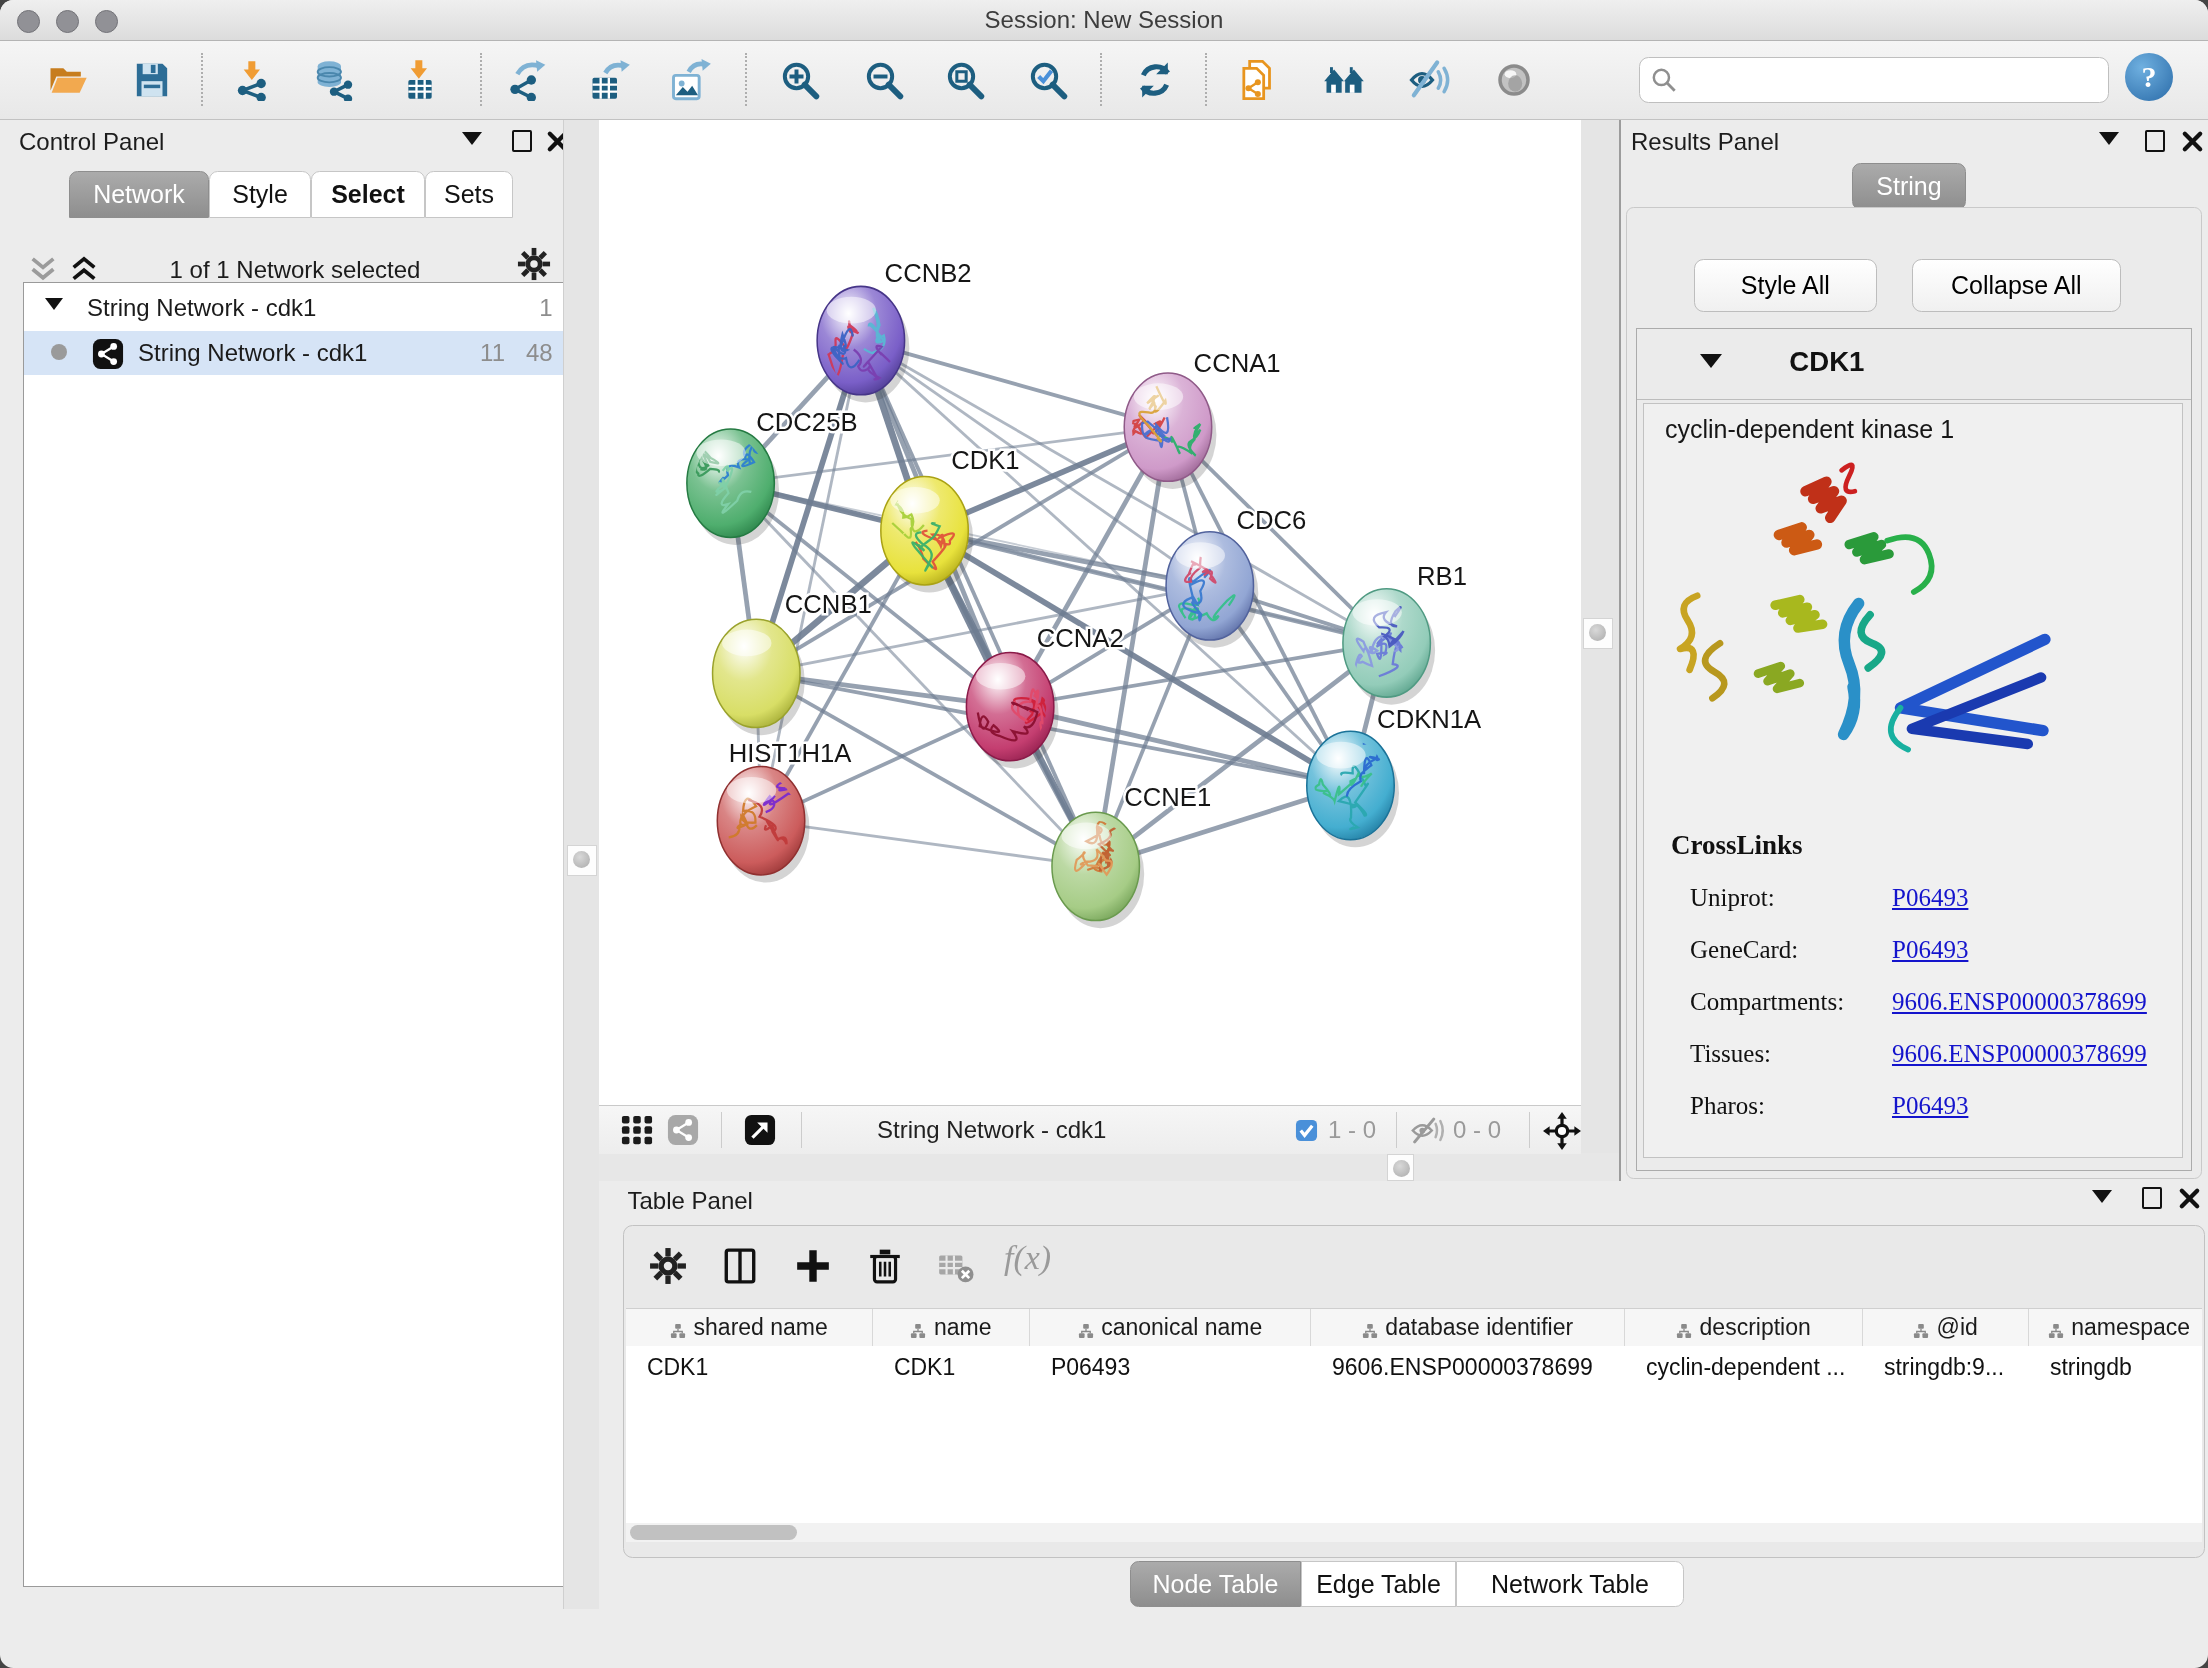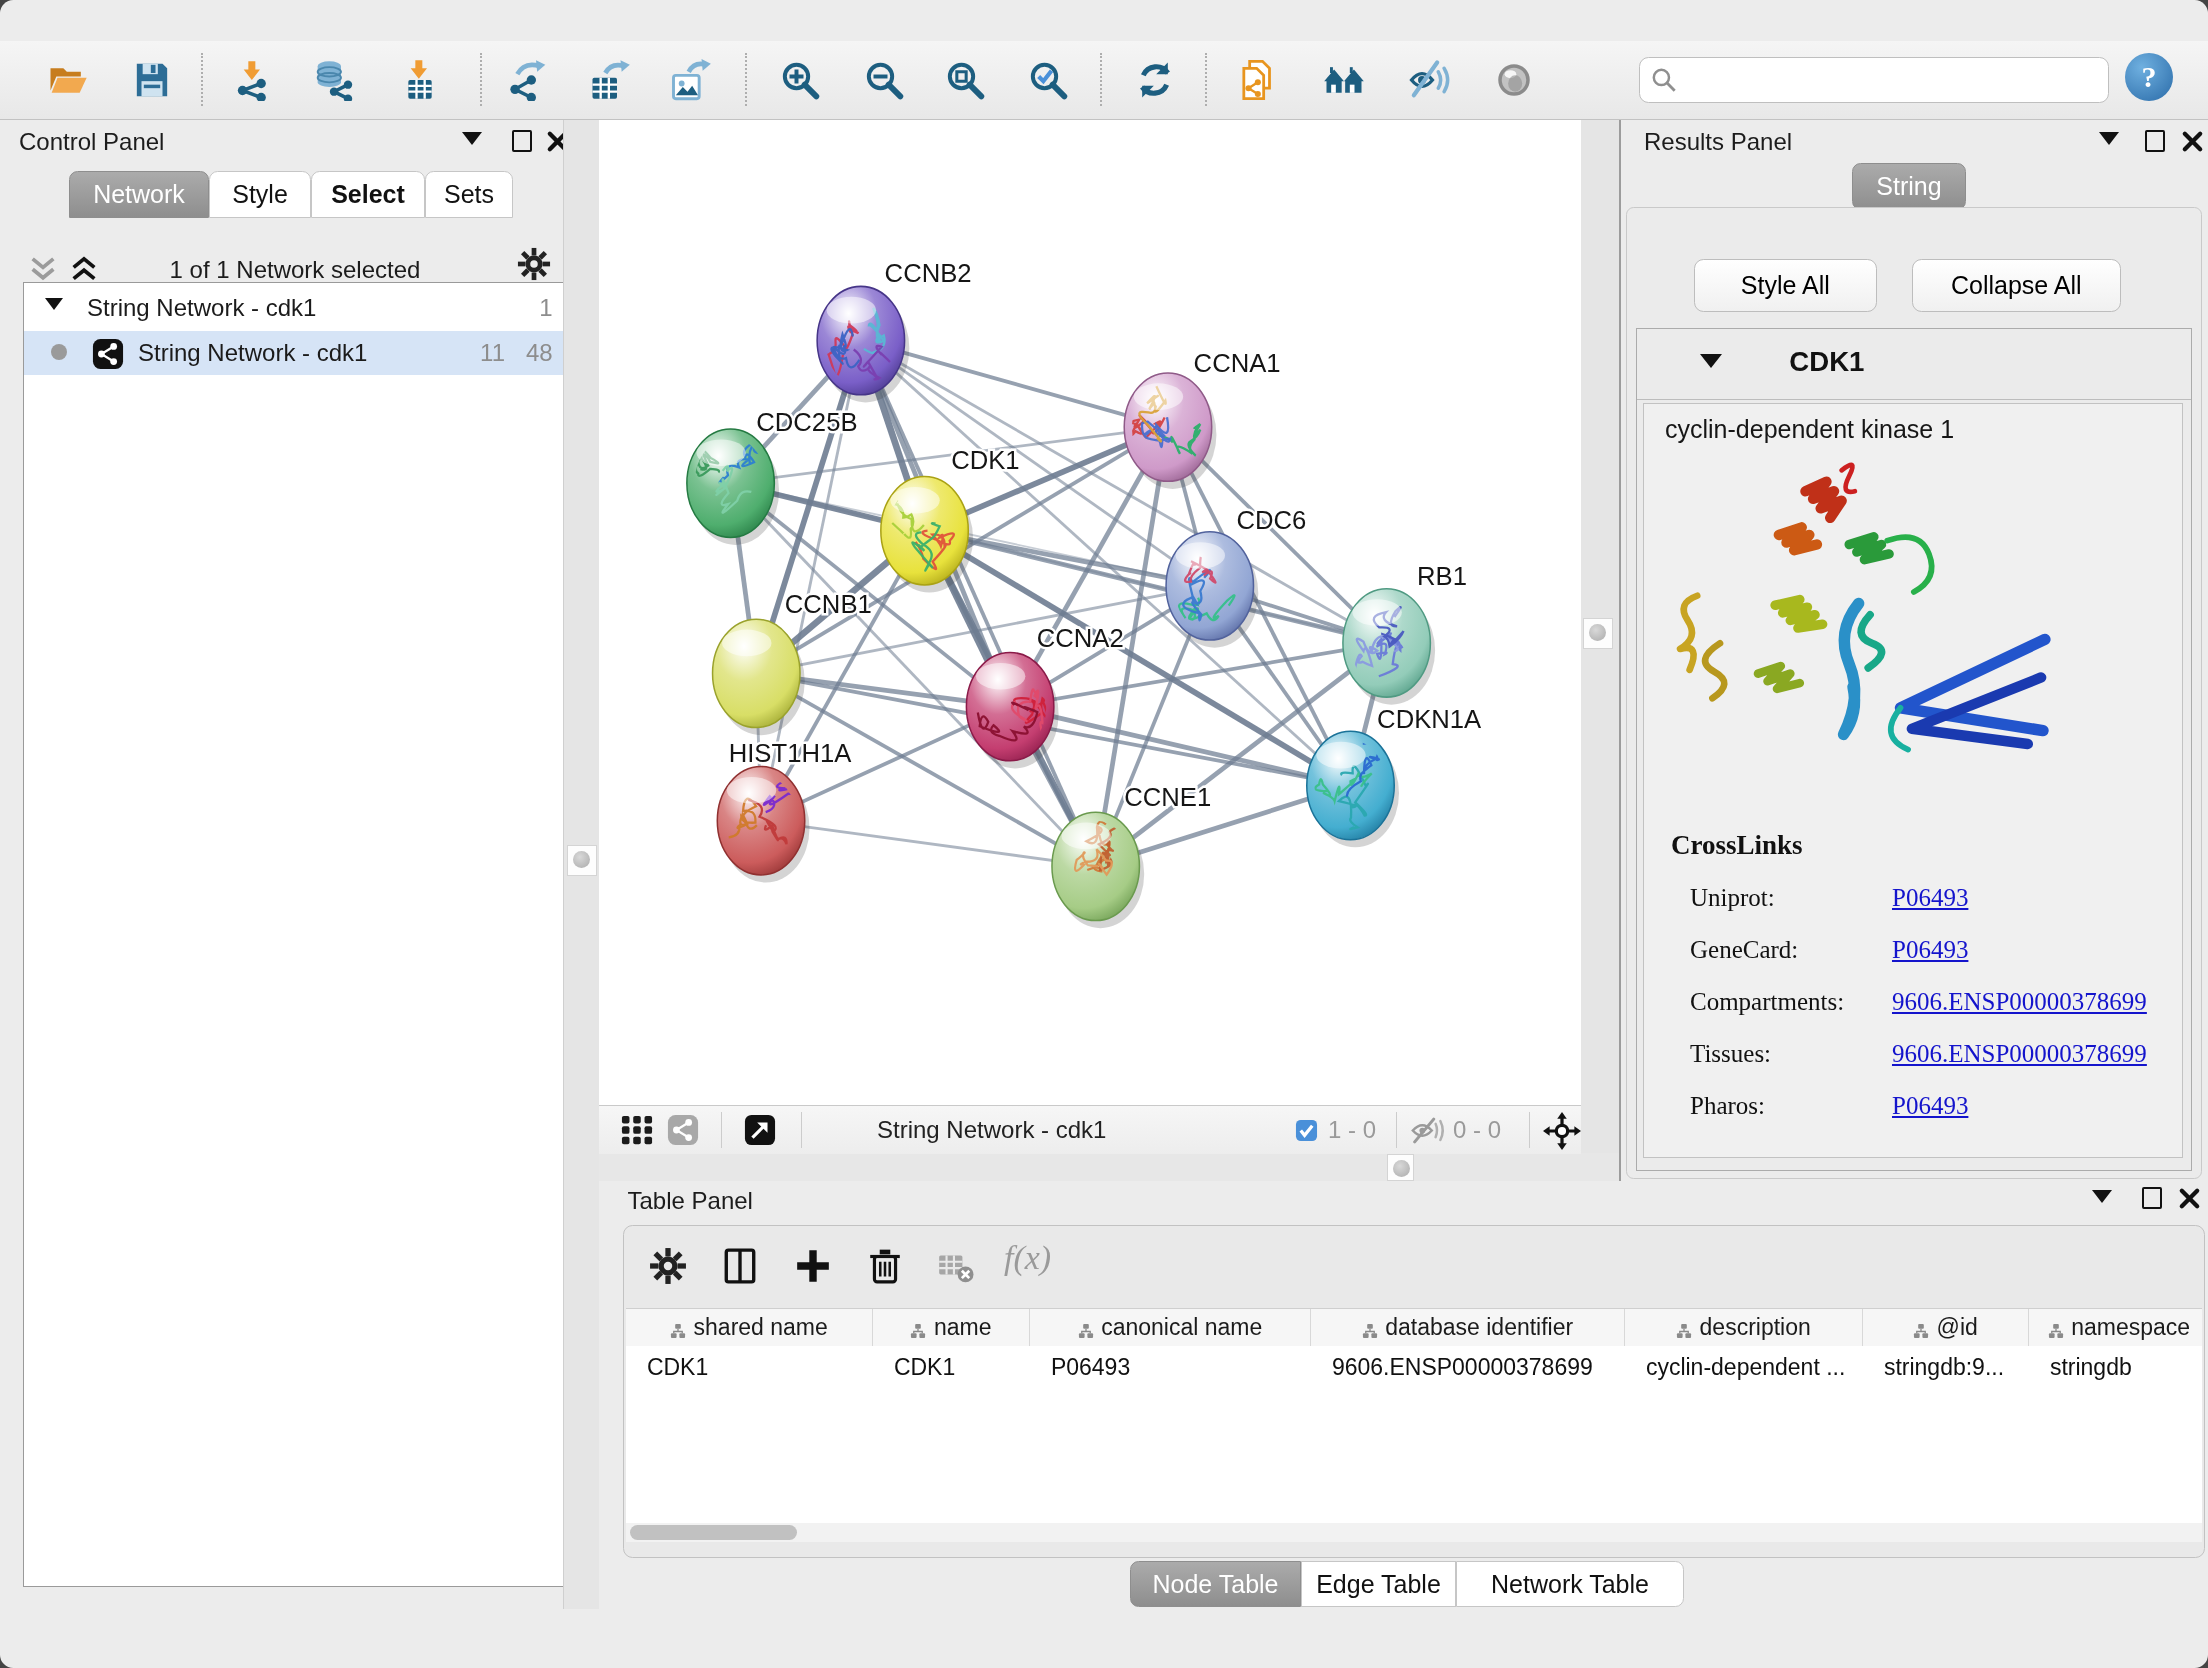--- a/index.html
+++ b/index.html
@@ -97,20 +97,26 @@
     background:linear-gradient(#fbfbfb,#efefef);border:1px solid #b5b5b5;font-size:24px;
     font-family:"Liberation Sans",sans-serif;cursor:pointer;}
   #memory-btn .dot{display:inline-block;width:23px;height:23px;border-radius:50%;
     background:#1e8c3c;vertical-align:-3.8px;margin-right:9.5px;}
 </style>
 </head>
 <body>
 
 <div id="window">
 
+  <div id="titlebar">
+    <span class="light" style="left:17px"></span>
+    <span class="light" style="left:56px"></span>
+    <span class="light" style="left:95px"></span>
+    <div id="wtitle">Session: New Session</div>
+  </div>
 
   <div id="toolbar">
     <button class="tb" style="left:40px"><span><svg viewBox="0 0 36 36">
             <path d="M3 8h11l3 3h12v4H8L3 27V8z" fill="#c77d1e"></path>
             <path d="M4 29l5-13h25l-6 13H4z" fill="#f2a94f"></path>
           </svg></span></button>
     <button class="tb" style="left:124px"><span><svg viewBox="0 0 36 36">
             <path d="M5 4h22l4 4v24H5z" fill="#2d6d96"></path>
             <rect x="10" y="4" width="13" height="9" fill="#cfe3f0"></rect>
             <rect x="17" y="5" width="4" height="7" fill="#2d6d96"></rect>
@@ -629,21 +635,21 @@
             <path d="M20 0l-5 7h10z"></path>
             <path d="M20 40l-5-7h10z"></path>
             <path d="M0 20l7-5v10z"></path>
             <path d="M40 20l-7-5v10z"></path>
           </g>
           <circle cx="20" cy="20" r="6" fill="#fff" stroke="#111" stroke-width="3.4"></circle>
         </svg></span>
   </div>
 
   <div id="results-panel">
-    <span class="panel-title" style="position:absolute;left:23px;top:7.6px">Results Panel</span>
+    <span class="panel-title" style="position:absolute;left:10px;top:7.6px">Results Panel</span>
     <span class="win-ctl" style="left:478px;top:11.4px"><span class="tri"></span></span>
     <span class="win-ctl" style="left:524px;top:9.5px"><span class="floatbox"></span></span>
     <span class="win-ctl" style="left:560px;top:9.5px"><svg width="23" height="23" viewBox="0 0 24 24">
           <path d="M4 4l16 16M20 4L4 20" stroke="#111" stroke-width="4.5" stroke-linecap="round"></path>
         </svg></span>
     <div class="tab sel" style="left:231px;top:43px;width:114px;position:absolute;border-radius:8.6px"><span>String</span></div>
     <div id="rp-outer">
       <button class="rbtn" style="left:67px;top:51px;width:183px"><span>Style All</span></button>
       <button class="rbtn" style="left:285px;top:51px;width:209px"><span>Collapse All</span></button>
       <div id="rp-sections">

